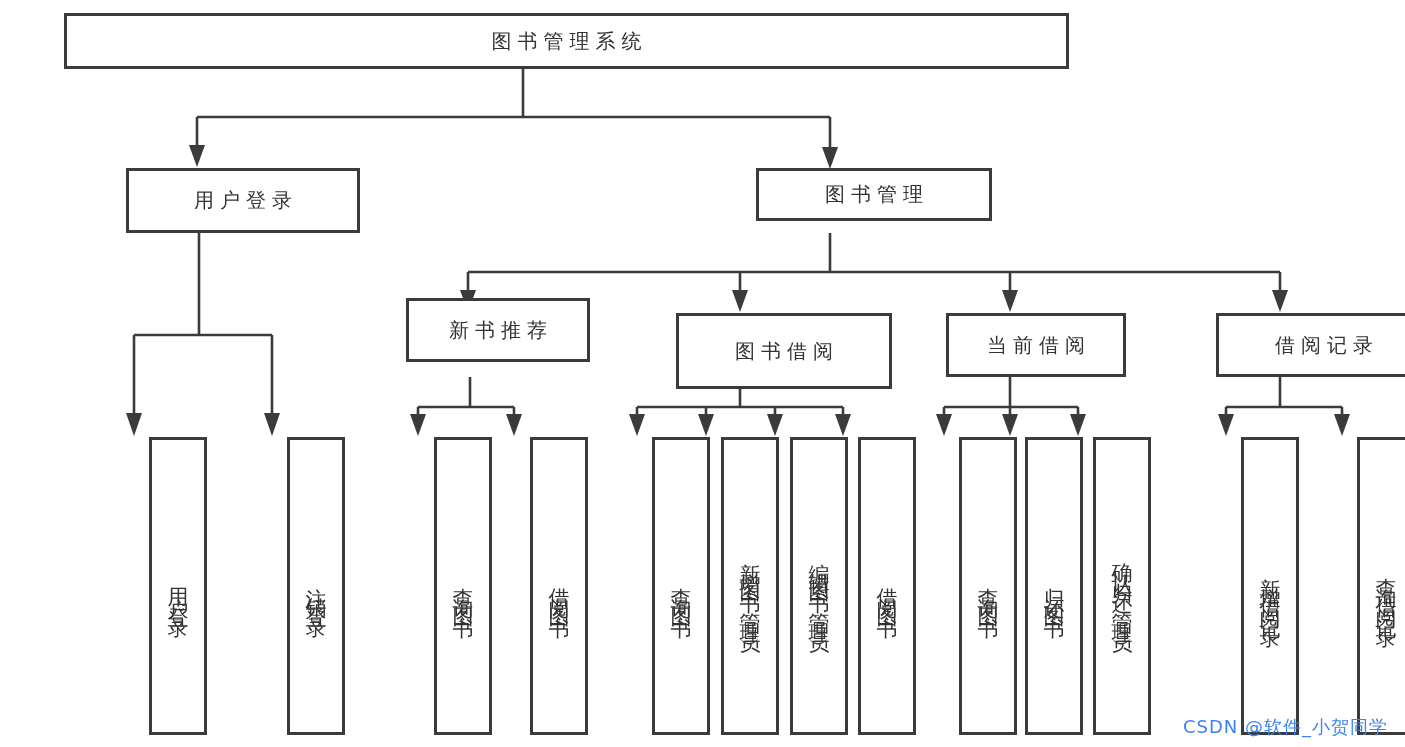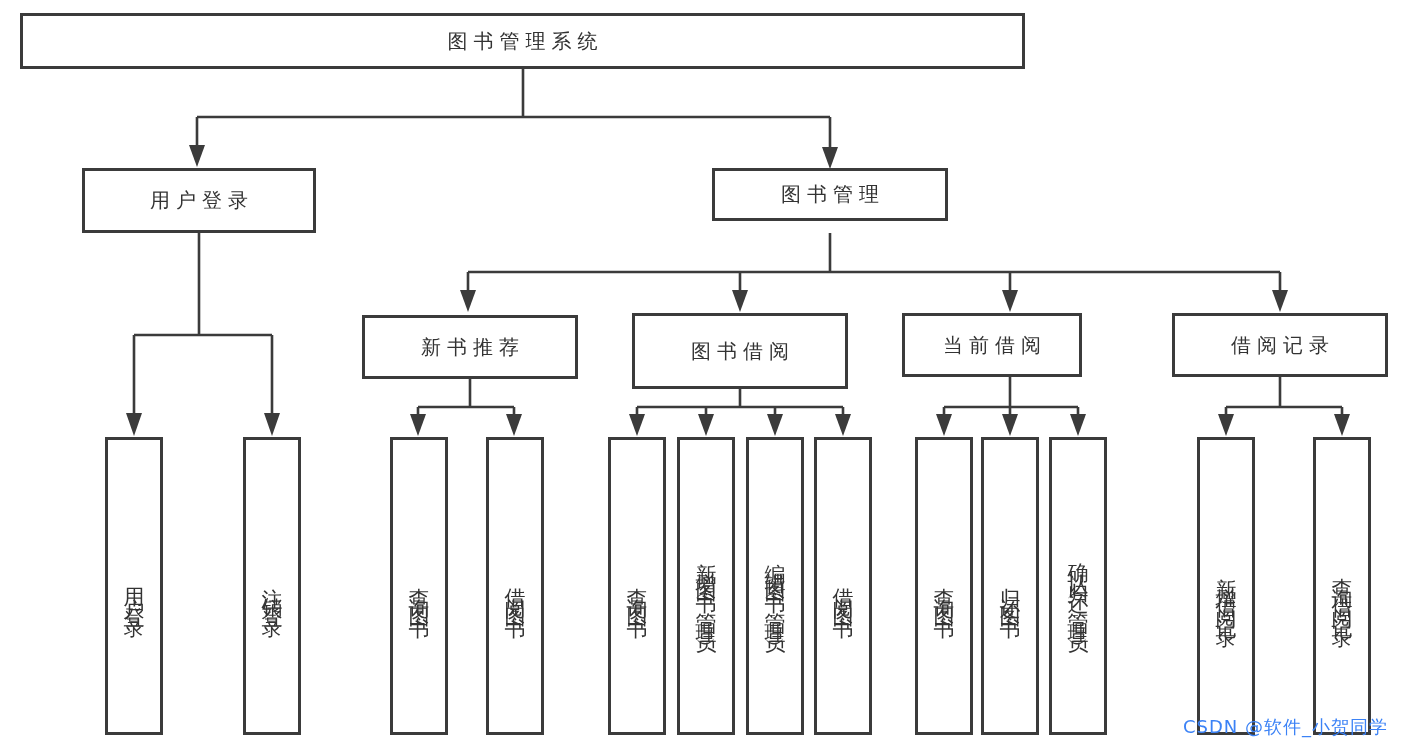--- a/index.html
+++ b/index.html
@@ -13,20 +13,21 @@
   svg.connectors { position:absolute; left:0; top:0; }
   .node {
     position:absolute;
     box-sizing:border-box;
     border:3px solid #3b3b3b;
     background:#ffffff;
     display:flex;
     align-items:center;
     justify-content:center;
     color:#333333;
+    margin-left:44px;
   }
   .node.h span {
     font-size:20px;
     letter-spacing:6px;
     margin-right:-6px;
     white-space:nowrap;
     color:#333333;
   }
   .node.v span {
     writing-mode:vertical-rl;
@@ -117,21 +118,21 @@
     <span>图书管理系统</span>
   </div>
 
   <div class="node h" style="left:82px;top:168px;width:234px;height:65px">
     <span>用户登录</span>
   </div>
   <div class="node h" style="left:712px;top:168px;width:236px;height:53px">
     <span>图书管理</span>
   </div>
 
-  <div class="node h" style="left:362px;top:315px;width:216px;height:64px">
+  <div class="node h" style="left:362px;top:298px;width:184px;height:64px">
     <span>新书推荐</span>
   </div>
   <div class="node h" style="left:632px;top:313px;width:216px;height:76px">
     <span>图书借阅</span>
   </div>
   <div class="node h" style="left:902px;top:313px;width:180px;height:64px">
     <span>当前借阅</span>
   </div>
   <div class="node h" style="left:1172px;top:313px;width:216px;height:64px">
     <span>借阅记录</span>

